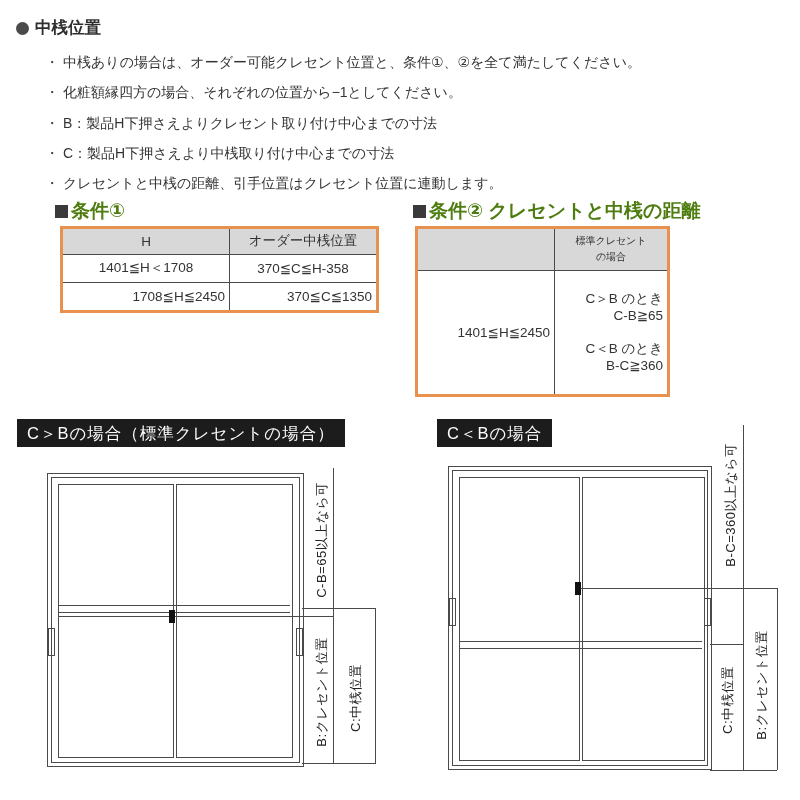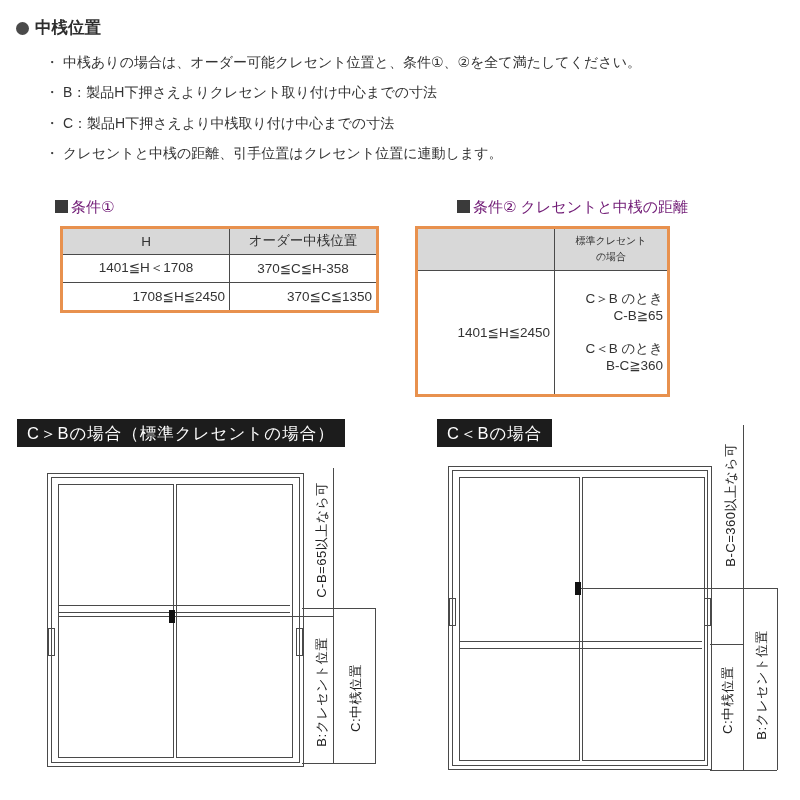--- a/index.html
+++ b/index.html
@@ -9,21 +9,21 @@
   body{width:800px;height:800px;font-family:"Liberation Sans","DejaVu Sans",sans-serif;color:var(--text);}
   .canvas{position:relative;width:800px;height:800px;background:#ffffff;overflow:hidden;}
   .abs{position:absolute;}
   .ln{position:absolute;background:var(--line);}
   .rect{position:absolute;border:1px solid var(--line);background:transparent;}
   .doc-title{position:absolute;left:16px;top:17px;font-size:16.5px;font-weight:bold;color:#2e2e2e;display:flex;align-items:center;gap:6px;}
   .doc-title .dot{width:13px;height:13px;border-radius:50%;background:#4a4a4a;display:inline-block;}
   .bullets{position:absolute;left:45px;top:47px;font-size:14px;line-height:30.3px;color:#333;}
   .bullets .row{white-space:nowrap;}
   .bullets .mk{margin-right:4px;}
-  .cond-head{position:absolute;font-size:15px;font-weight:normal;color:#701a75;white-space:nowrap;}
+  .cond-head{position:absolute;font-size:19px;font-weight:bold;color:#4d7c0f;white-space:nowrap;}
   .cond-head .sq{display:inline-block;width:13px;height:13px;background:#3a3a3a;margin-right:3px;vertical-align:-1px;}
   .tblwrap{position:absolute;border:3px solid var(--accent);background:#fff;}
   table{border-collapse:collapse;table-layout:fixed;}
   td,th{border:1px solid var(--line);font-size:13.5px;color:#333;text-align:center;vertical-align:middle;padding:0 4px;font-weight:normal;}
   tr:first-child td, tr:first-child th{border-top:none;}
   tr:last-child td, tr:last-child th{border-bottom:none;text-align:right;}
   td:first-child, th:first-child{border-left:none;}
   td:last-child, th:last-child{border-right:none;}
   .ghead{background:var(--hdrgray);}
   .titlebar{position:absolute;height:28px;background:var(--bar);color:#fff;font-weight:normal;font-size:16.5px;line-height:28px;padding:0 10px;white-space:nowrap;letter-spacing:1px;}
@@ -37,20 +37,21 @@
 
 <div class="canvas">
 
   <div class="doc-title">
     <span class="dot"></span>
     <span>中桟位置</span>
   </div>
 
   <div class="bullets">
     <div class="row"><span class="mk">・</span><span>中桟ありの場合は、オーダー可能クレセント位置と、条件①、②を全て満たしてください。</span></div>
+    <div class="row"><span class="mk">・</span><span>化粧額縁四方の場合、それぞれの位置から−1としてください。</span></div>
     <div class="row"><span class="mk">・</span><span>B：製品H下押さえよりクレセント取り付け中心までの寸法</span></div>
     <div class="row"><span class="mk">・</span><span>C：製品H下押さえより中桟取り付け中心までの寸法</span></div>
     <div class="row"><span class="mk">・</span><span>クレセントと中桟の距離、引手位置はクレセント位置に連動します。</span></div>
   </div>
 
   <div class="cond-head" style="left:55px;top:198px;">
     <span class="sq"></span><span>条件①</span>
   </div>
 
   <div class="tblwrap" style="left:60px;top:226px;">
@@ -65,21 +66,21 @@
         <td>370≦C≦H-358</td>
       </tr>
       <tr style="height:28px;">
         <td>1708≦H≦2450</td>
         <td>370≦C≦1350</td>
       </tr>
     </tbody>
       </table>
   </div>
 
-  <div class="cond-head" style="left:413px;top:198px;margin-left:44px;">
+  <div class="cond-head" style="left:413px;top:198px;">
     <span class="sq"></span><span>条件② クレセントと中桟の距離</span>
   </div>
 
   <div class="tblwrap" style="left:415px;top:226px;">
     <table>
       <tbody>
           <tr style="height:41px;">
         <td class="ghead" style="width:128px;"></td>
         <td class="ghead" style="width:104px;font-size:10px;line-height:16px;">
           <div>標準クレセント</div>

